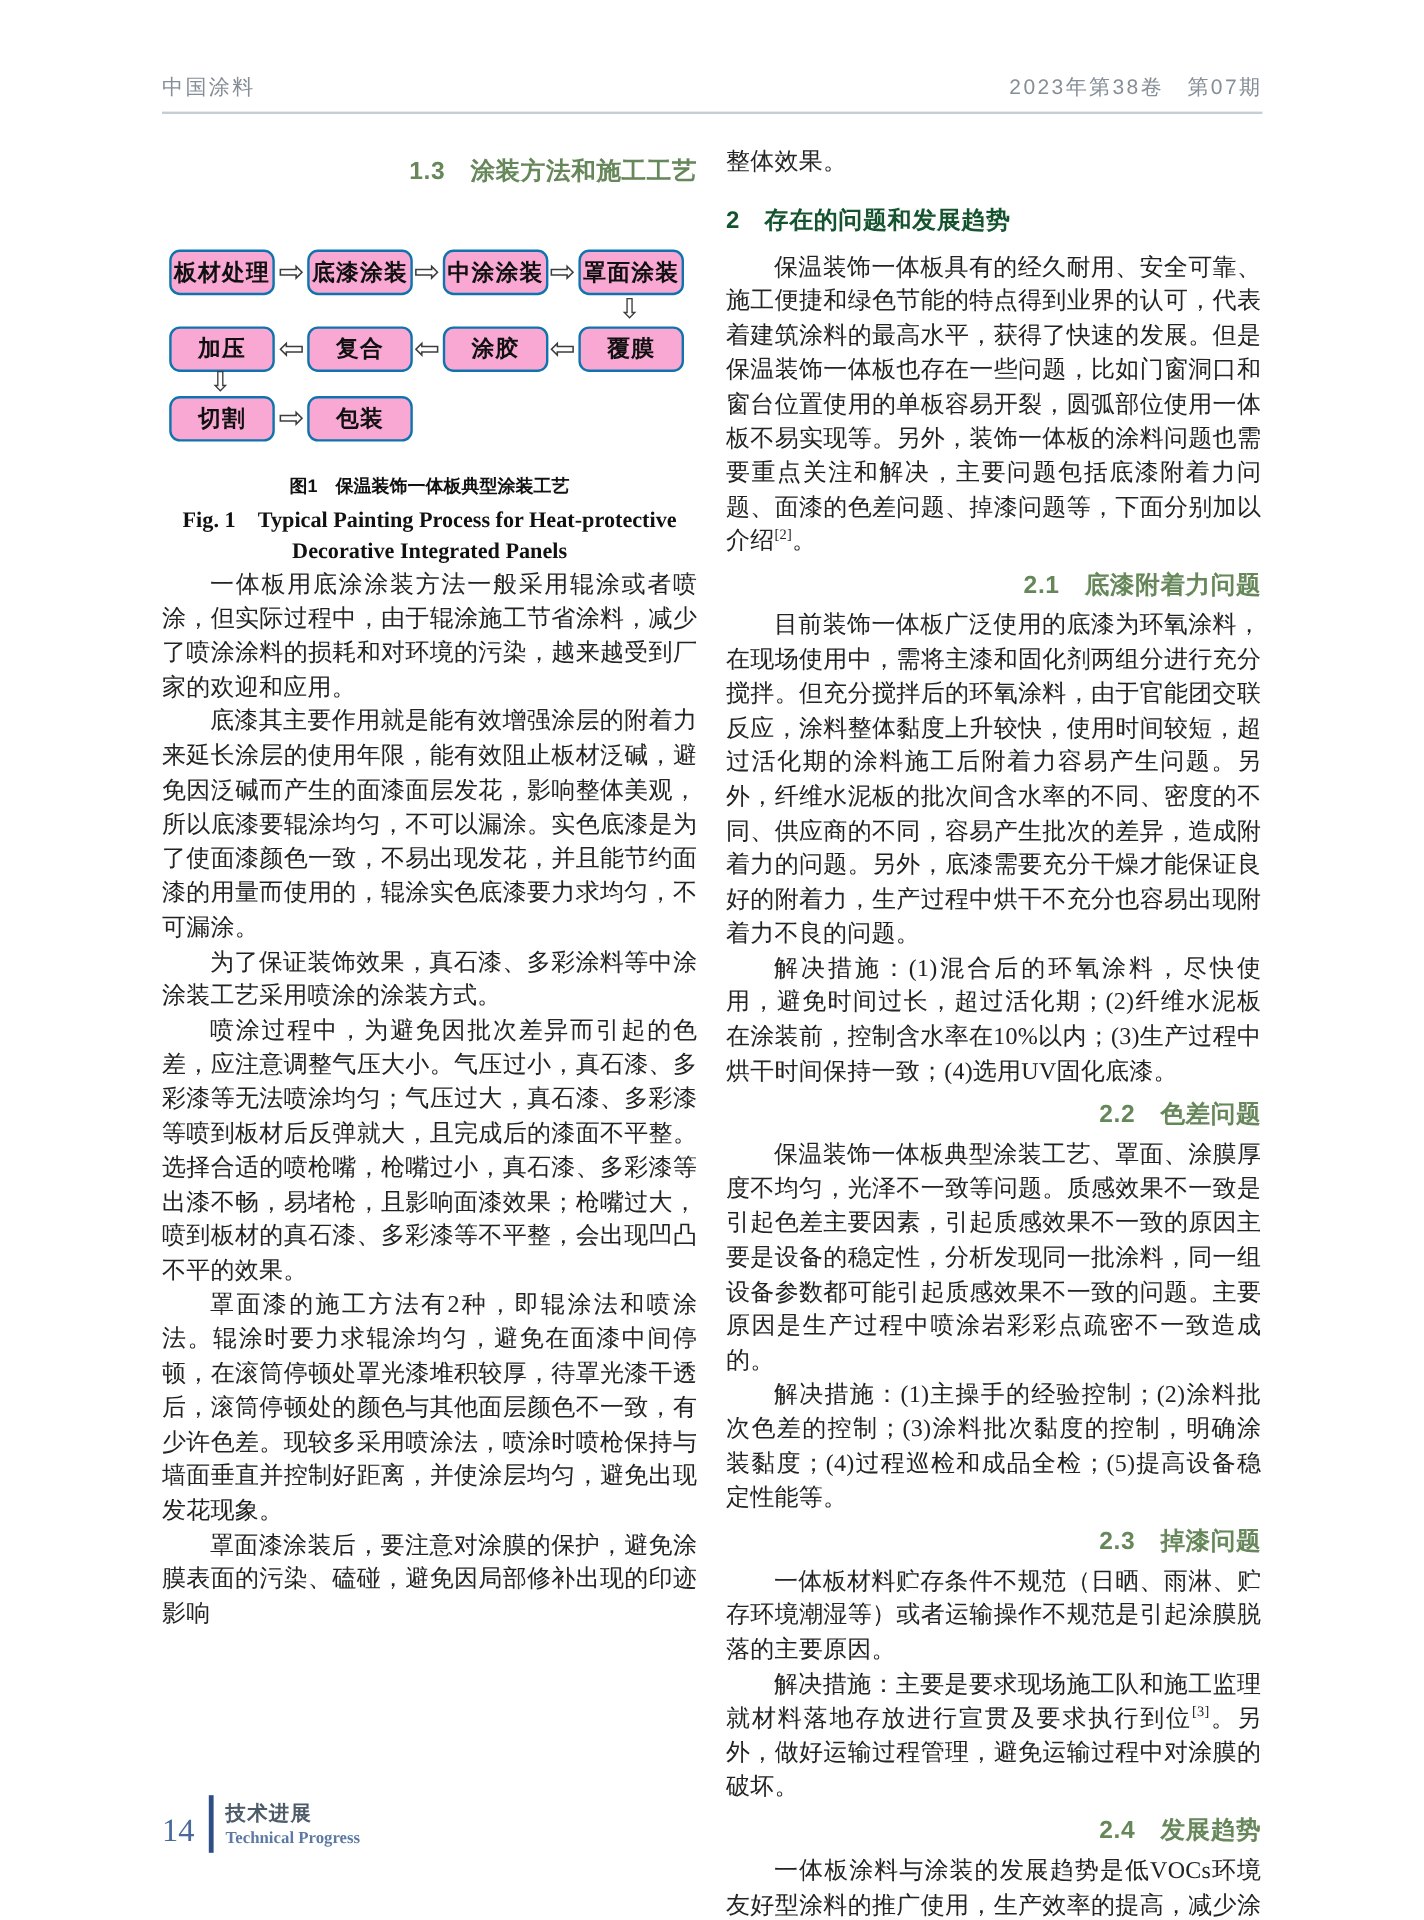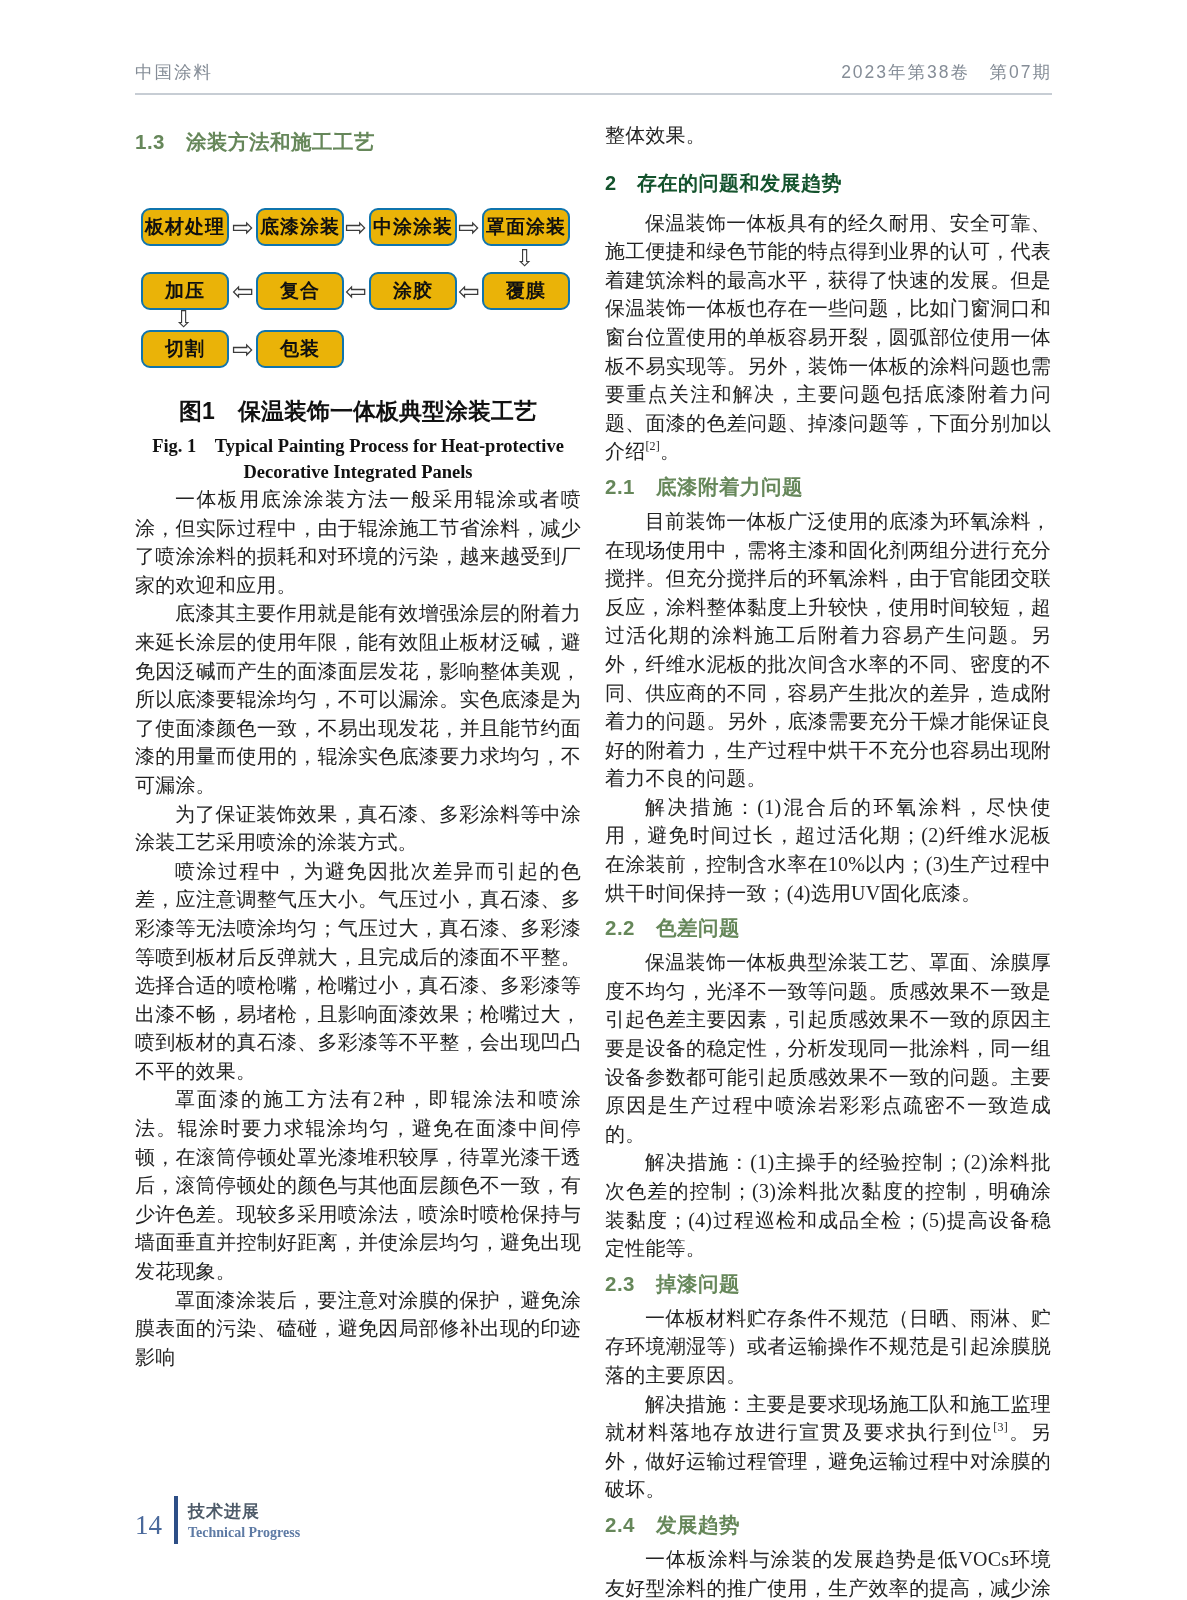--- a/index.html
+++ b/index.html
@@ -22,47 +22,47 @@
   .col { width:446px; }
 
   p.body {
     margin:0; font-size:20px; line-height:28.6px;
     text-align:justify; text-indent:2em; letter-spacing:0.2px;
   }
   p.noindent { text-indent:0; }
 
   .h-sub {
     font-family:"Liberation Sans", sans-serif; font-weight:bold;
-    color:#66875a; font-size:20.5px; margin:7px 0 6px 0; letter-spacing:0.5px;
+    color:#66875a; font-size:20.5px; margin:7px 0 6px 0; letter-spacing:0.5px;text-align:right;
   }
   .h-big {
     font-family:"Liberation Sans", sans-serif; font-weight:bold;
     color:#14532d; font-size:20px; margin:20px 0 12px 0; letter-spacing:0.5px;
   }
 
   sup.ref { font-size:12px; vertical-align:super; line-height:0; }
 
   
   .flowchart { position:relative; height:160px; margin:52px 0 28px 0; }
   .fc-box {
     position:absolute; width:88px; height:38px; box-sizing:border-box;
-    background:#eab308; border:2px solid #0f74ad; border-radius:9px;
+    background:#f9a8d4; border:2px solid #0f74ad; border-radius:9px;
     display:flex; align-items:center; justify-content:center;
     font-family:"Liberation Sans", sans-serif; font-weight:bold;
     font-size:19px; color:#101010; letter-spacing:1px;
   }
   .fc-arrow {
     position:absolute; font-family:"DejaVu Sans", sans-serif;
     color:#3c3c3c; line-height:1; font-size:26px;
   }
   .fc-arrow.down { font-size:23px; }
 
   .cap-cn {
     text-align:center; font-family:"Liberation Sans", sans-serif;
-    font-weight:bold; font-size:23px; color:#111; margin:0 0 6px 0;
+    font-weight:bold; font-size:15px; color:#111; margin:0 0 6px 0;
   }
   .cap-en {
     text-align:center; font-weight:bold; font-size:18.5px; color:#111;
     margin:0; line-height:26px; font-family:"Liberation Serif", serif;
   }
   .p-after-fig { margin-top:42px; }
 
   
   .footer { position:absolute; left:135px; top:1496px; display:flex; align-items:center; }
   .footer .pagenum {

